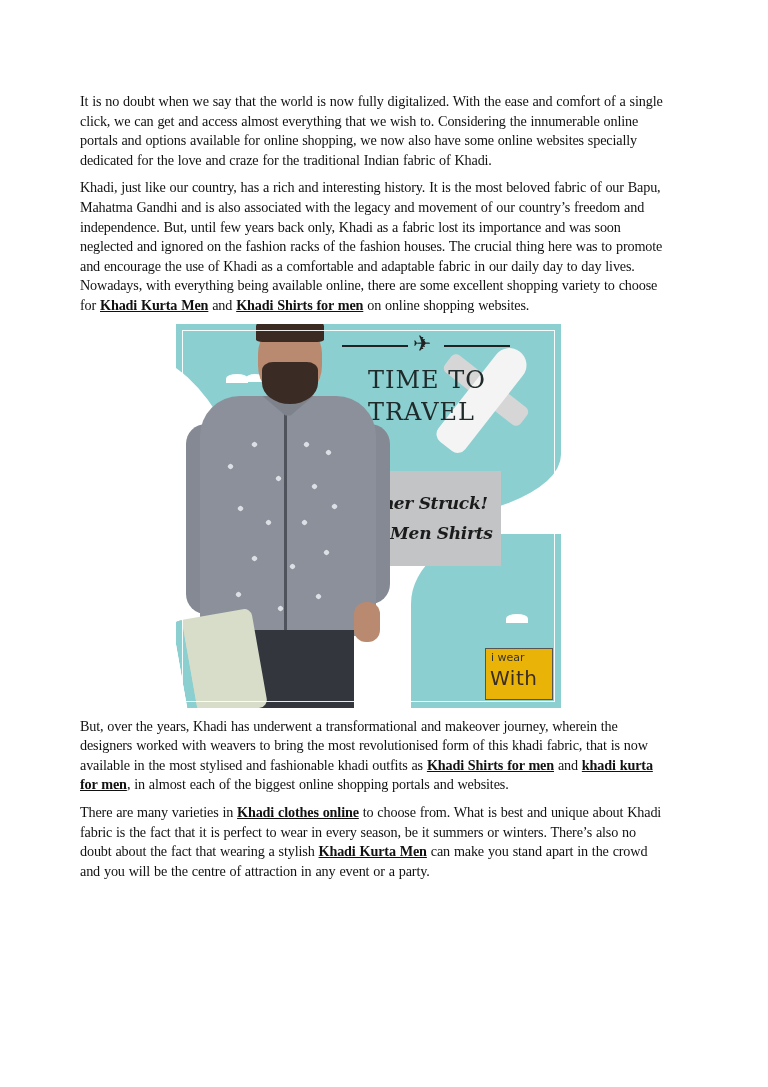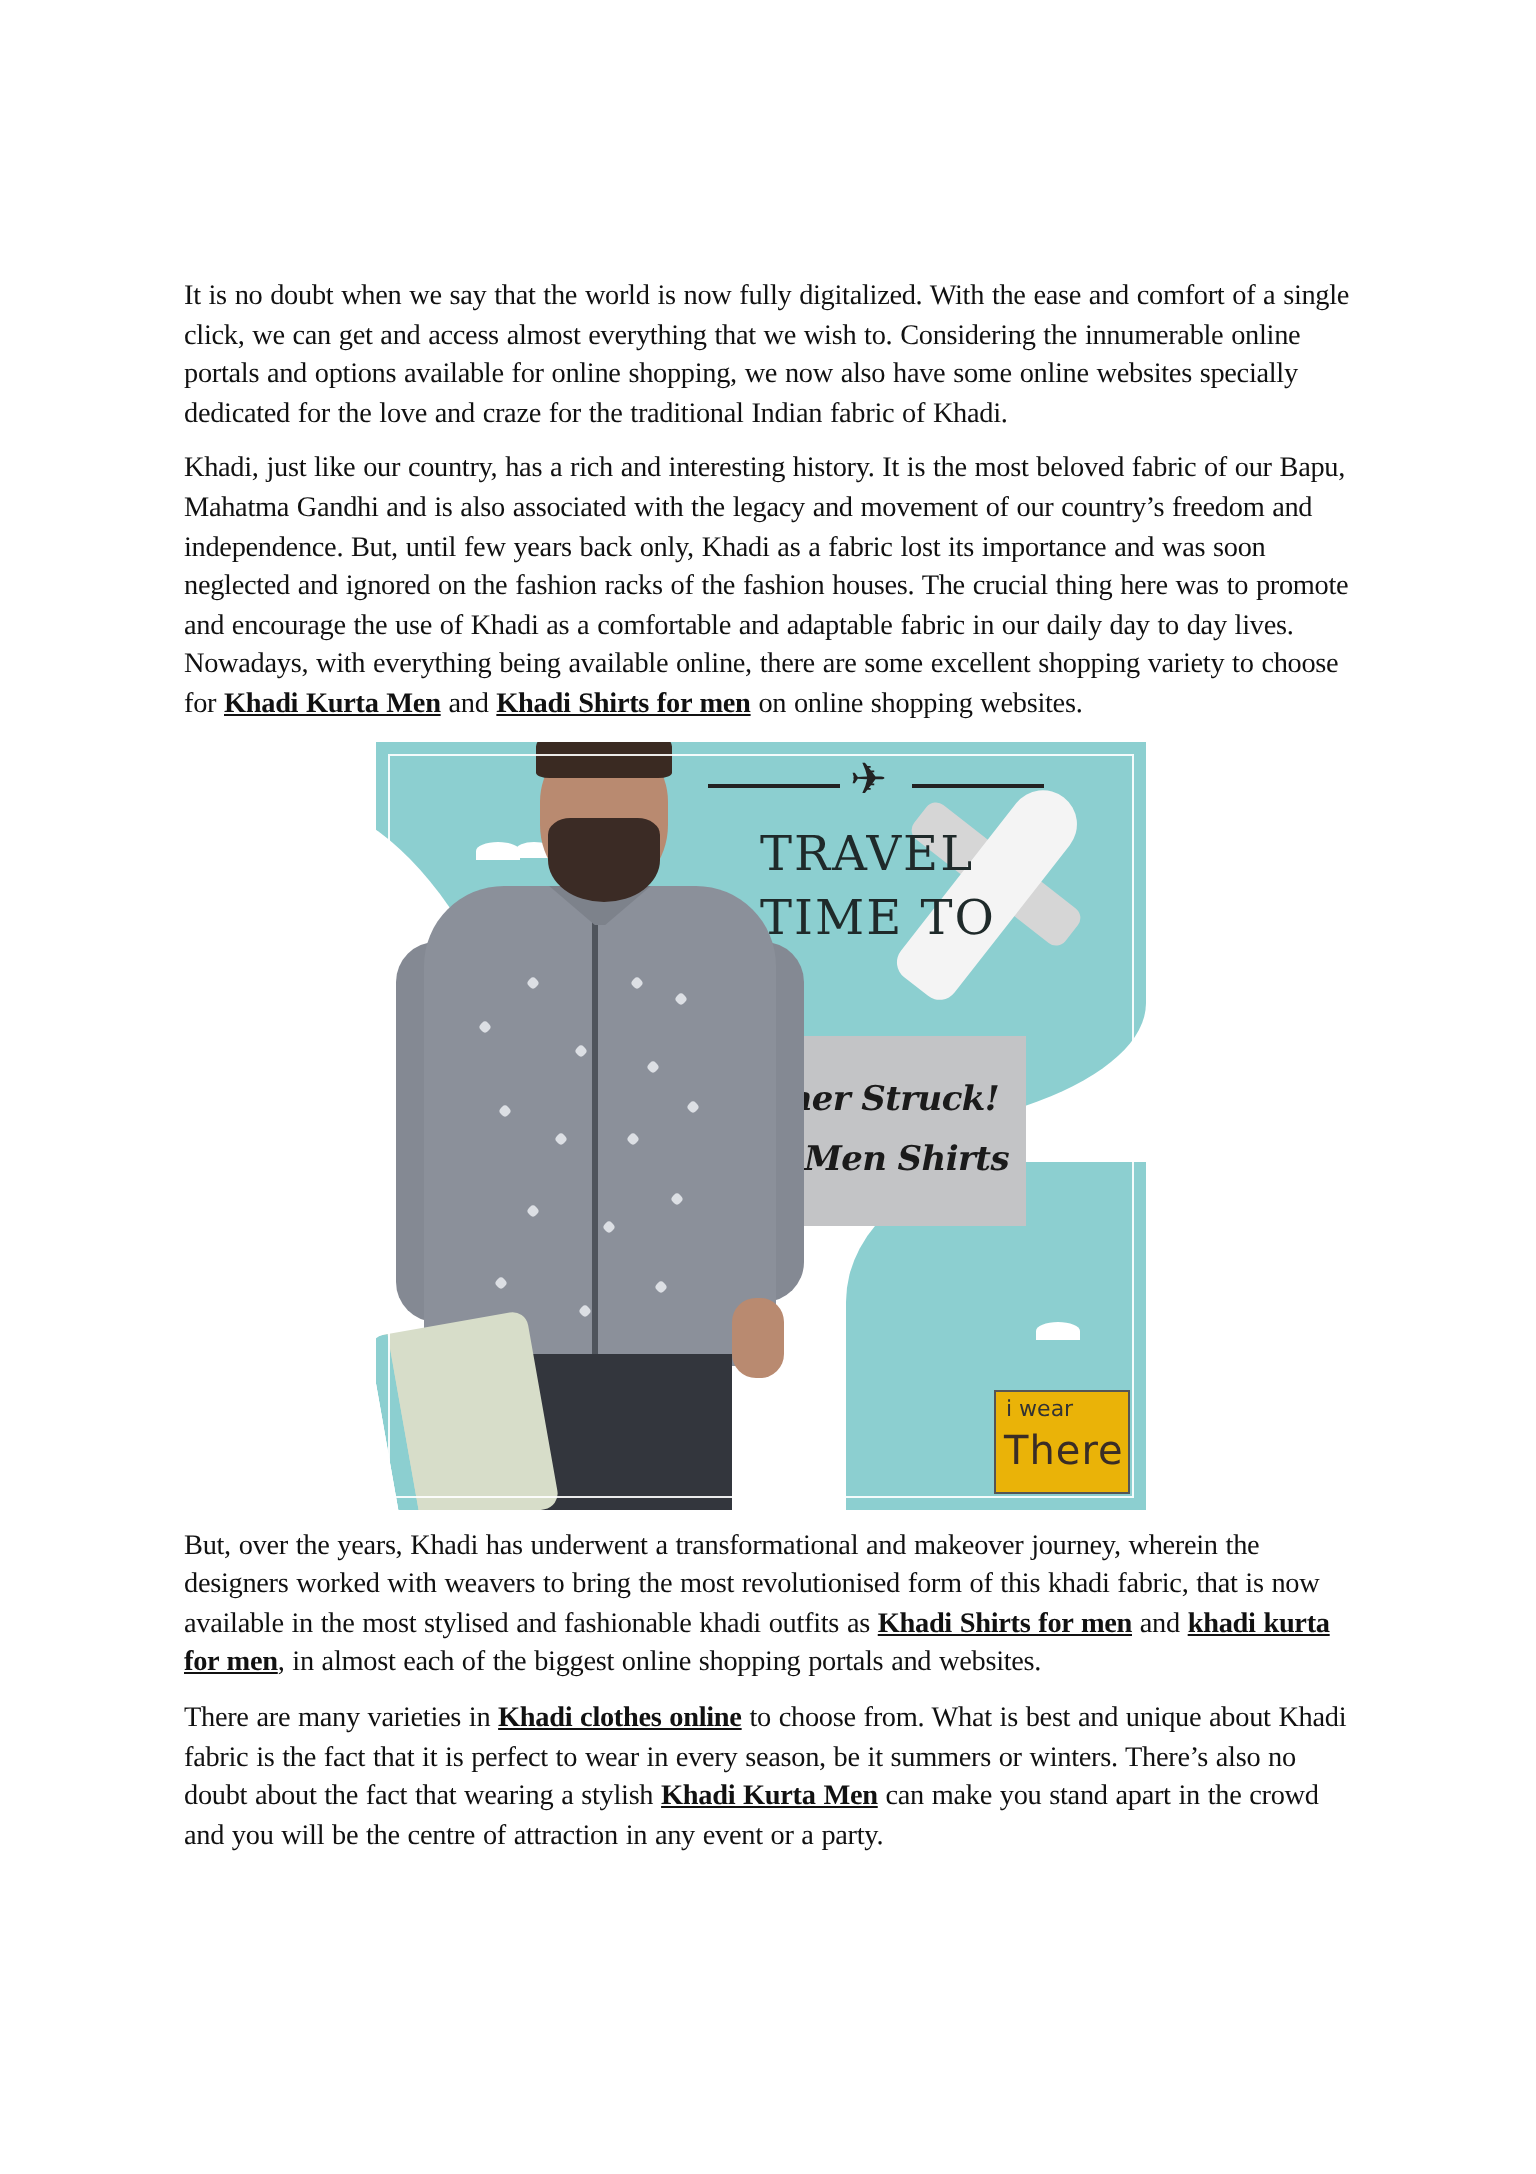--- a/index.html
+++ b/index.html
@@ -10,24 +10,23 @@
     body {
       width: 768px;
       height: 1087px;
       position: relative;
       overflow: hidden;
       font-family: "Liberation Serif", "DejaVu Serif", serif;
       color: #111111;
     }
     .page {
       position: absolute;
-      left: 92px;
+      left: 80px;
       top: 92px;
       width: 590px;
-      margin-top: 47px;
     }
     .para {
       font-size: 14.2px;
       line-height: 19.6px;
       margin: 0 0 8px 0;
       letter-spacing: -0.15px;
       word-spacing: 0.5px;
     }
     .para b { font-weight: bold; text-decoration: underline; }
 
@@ -269,22 +268,22 @@
     <div class="cloud" style="left:330px;top:290px;width:22px;height:9px;"></div>
 
     <div class="ad-bigplane-wing"></div>
     <div class="ad-bigplane"></div>
 
     <div class="ad-plane-line" style="left:166px;width:66px;"></div>
     <div class="ad-plane-icon">✈</div>
     <div class="ad-plane-line" style="left:268px;width:66px;"></div>
 
     <div class="ad-title">
+      <div>TIME TO</div>
       <div>TRAVEL</div>
-      <div>TIME TO</div>
     </div>
 
     <div class="ad-promo">
       <div class="ad-promo-text" style="top:22px;">Summer Struck!</div>
       <div class="ad-promo-text" style="top:52px;">Khadi Men Shirts</div>
     </div>
 
     <div class="ad-person">
       <div class="arm-l"></div>
       <div class="arm-r"></div>
@@ -314,20 +313,20 @@
       <div class="beard"></div>
       <div class="hand-r"></div>
       <div class="pants"></div>
       <div class="suitcase"></div>
     </div>
 
     <div class="ad-frame"></div>
 
     <div class="ad-logo">
       <div class="ad-logo-small">i wear</div>
-      <div class="ad-logo-big">There</div>
+      <div class="ad-logo-big">With</div>
     </div>
   </div>
 
   <p class="para"><span>But, over the years, Khadi has underwent a transformational and makeover journey,  wherein the designers worked with weavers to bring the most revolutionised  form of this khadi fabric, that is now available  in the most stylised and fashionable khadi outfits as </span><b>Khadi Shirts for men</b><span> and </span><b>khadi kurta for men</b><span>, in almost each of the biggest online shopping portals and websites.</span></p>
   <p class="para"><span>There are many varieties in </span><b>Khadi clothes online</b><span> to choose from. What is best and unique  about Khadi fabric is  the fact that it is perfect to wear in every season, be it summers or winters. There’s also no doubt about the fact that wearing a stylish  </span><b>Khadi Kurta Men</b><span> can make you stand apart in the crowd and you will be the centre of attraction in any event or a party.</span></p>
 
 </div>
 
 </body></html>

